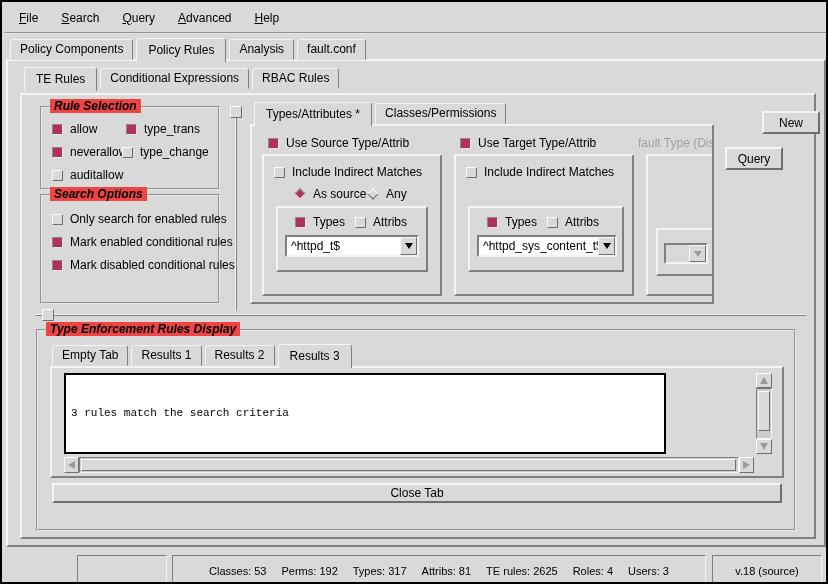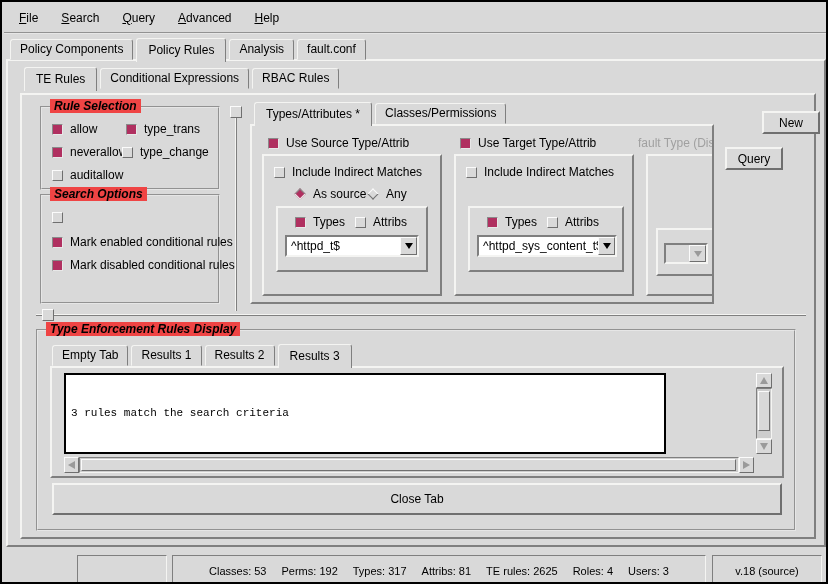--- a/index.html
+++ b/index.html
@@ -114,20 +114,21 @@
         <div class="row" style="left:10px; top:60px;">
           <span class="cb"></span>
           <span>auditallow</span>
         </div>
       </div>
 
       <div class="groupbox" style="left:18px; top:99px; width:180px; height:110px;">
         <span class="gb-label">Search Options</span>
         <div class="row" style="left:10px; top:16px;">
           <span class="cb"></span>
+          <span>Only search for enabled rules</span>
         </div>
         <div class="row" style="left:10px; top:39px;">
           <span class="cb checked"></span>
           <span>Mark enabled conditional rules</span>
         </div>
         <div class="row" style="left:10px; top:62px;">
           <span class="cb checked"></span>
           <span>Mark disabled conditional rules</span>
         </div>
       </div>
@@ -264,21 +265,21 @@
               </div>
             <div class="sb-trough" style="position:absolute; left:15px; width:660px; height:16px;">
               <div class="sb-thumb" style="left:1px; top:1px; width:655px; height:12px;"></div>
             </div>
             <div class="sb-btn" style="position:absolute; left:675px; width:15px; height:16px;">
                 <span class="tri-rt"></span>
               </div>
           </div>
         </div>
 
-        <div class="abs btn" style="left:14px; top:152px; width:730px; height:32px;">
+        <div class="abs btn" style="left:14px; top:152px; width:730px; height:20px;">
             <span>Close Tab</span>
           </div>
       </div>
 
     </div>
   </div>
 
   <div class="status-box" style="left:75px; top:553px; width:90px;"></div>
   <div class="status-box" id="status-stats" style="left:170px; top:553px; width:534px;">
     <span>Classes: 53</span>

